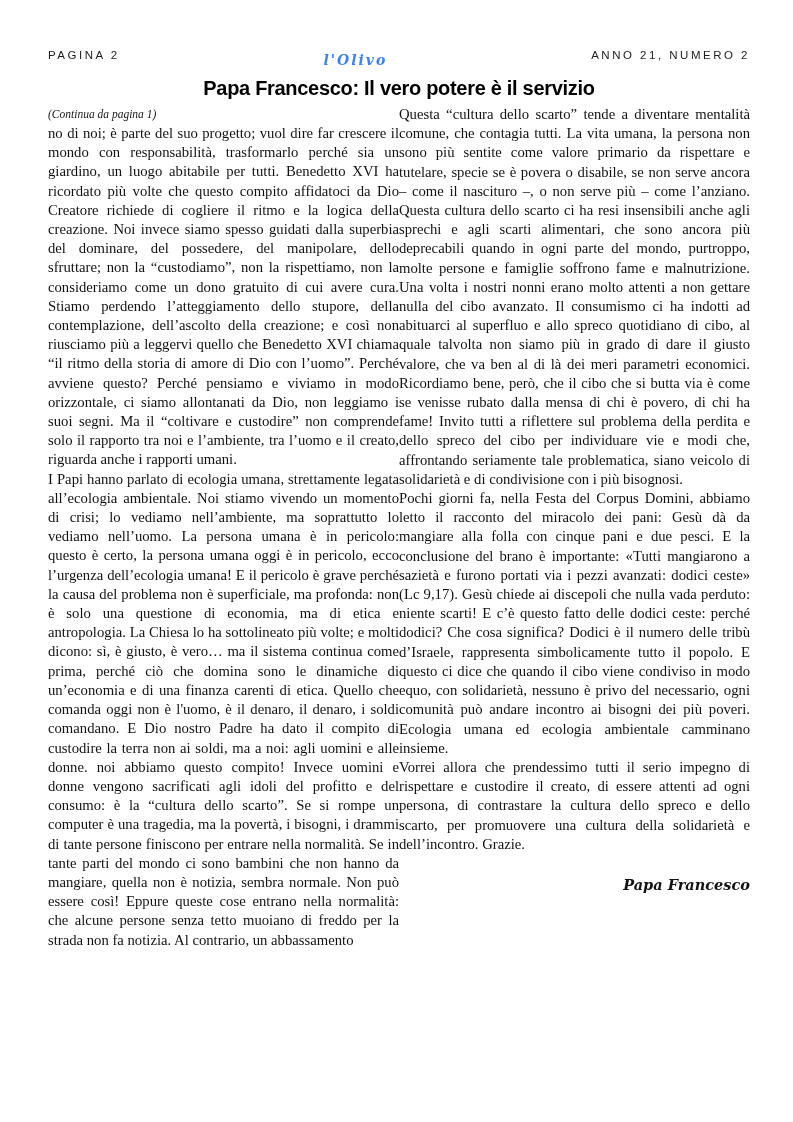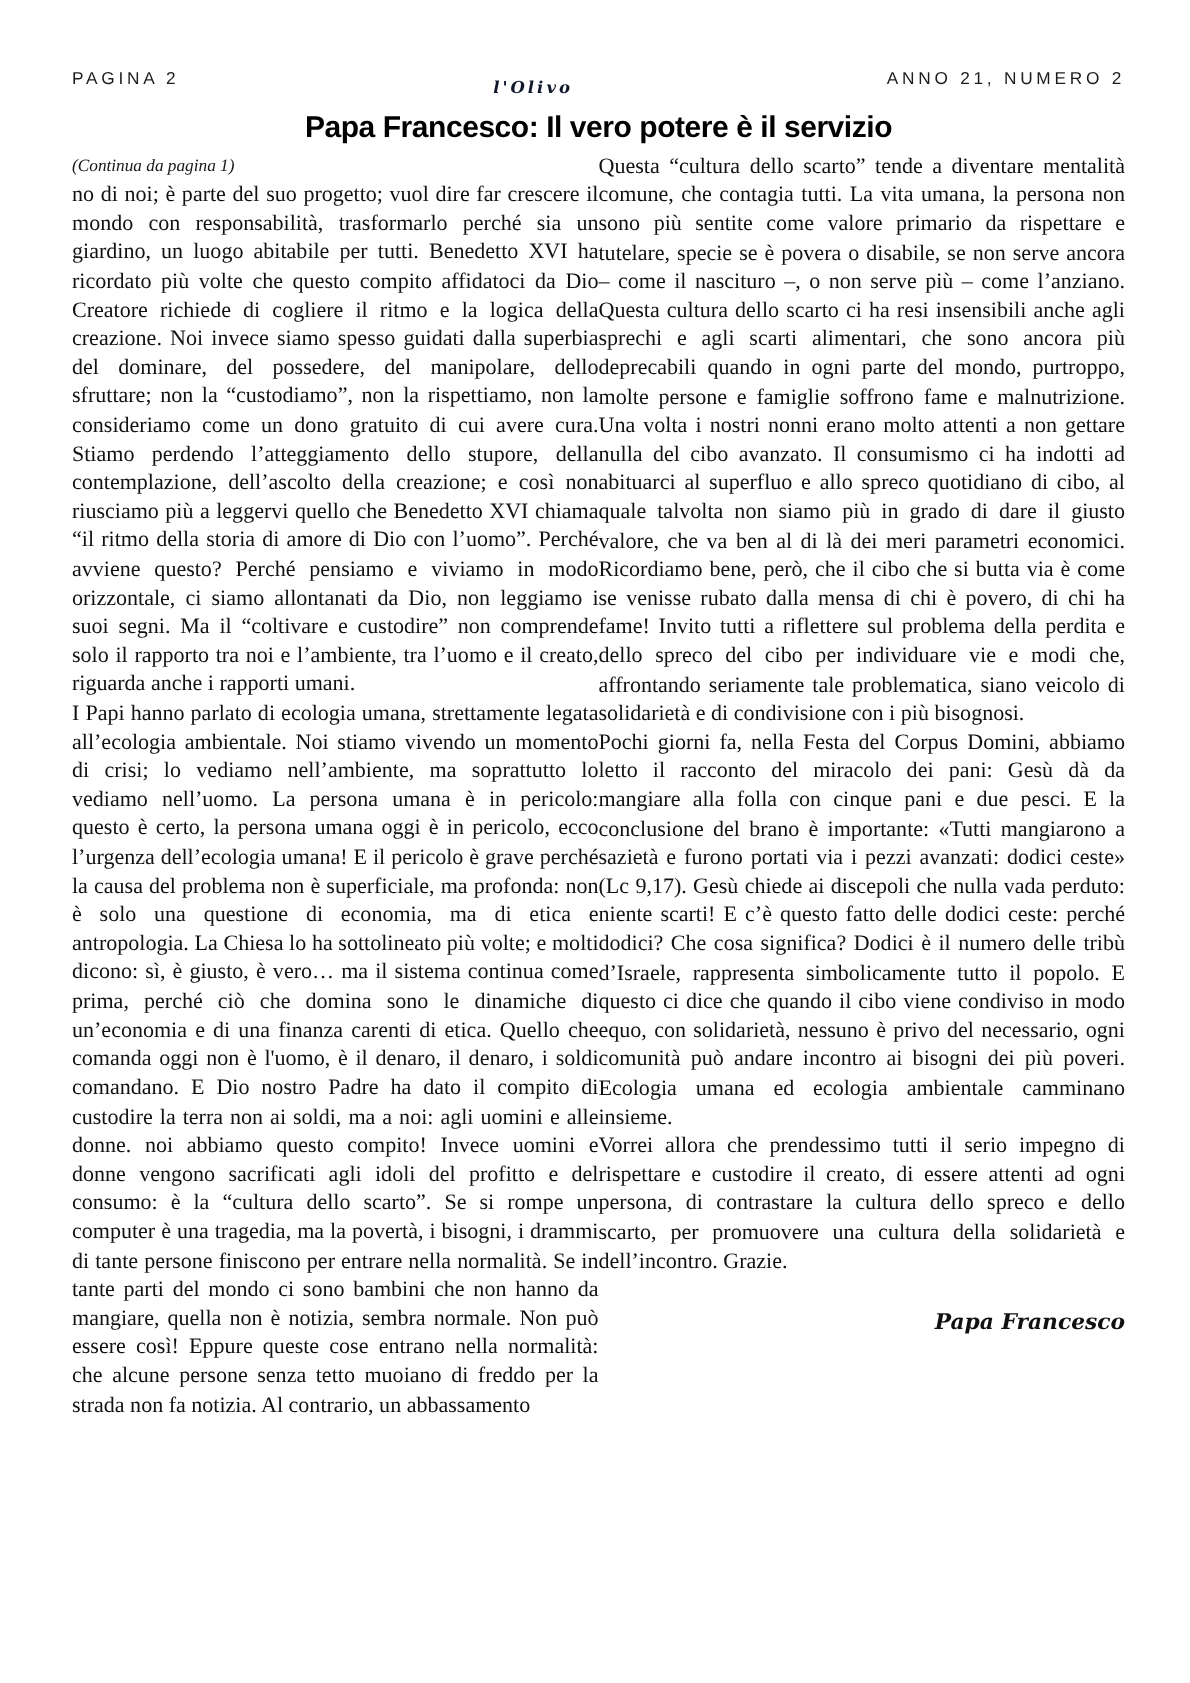--- a/index.html
+++ b/index.html
@@ -27,23 +27,23 @@
     font-family: "Liberation Sans", sans-serif;
     font-size: 11.5px;
     letter-spacing: 2.5px;
     color: #1c1c1c;
     white-space: nowrap;
   }
   .masthead {
     font-family: "DejaVu Serif", serif;
     font-weight: bold;
     font-style: italic;
-    font-size: 11px;
+    font-size: 14px;
     letter-spacing: 2px;
-    color: #0f172a;
+    color: #3b82f6;
     transform: translateY(6px);
     white-space: nowrap;
   }
   .headline {
     font-family: "Liberation Sans", sans-serif;
     font-weight: 700;
     font-size: 20px;
     letter-spacing: -0.3px;
     text-align: center;
     color: #000;

